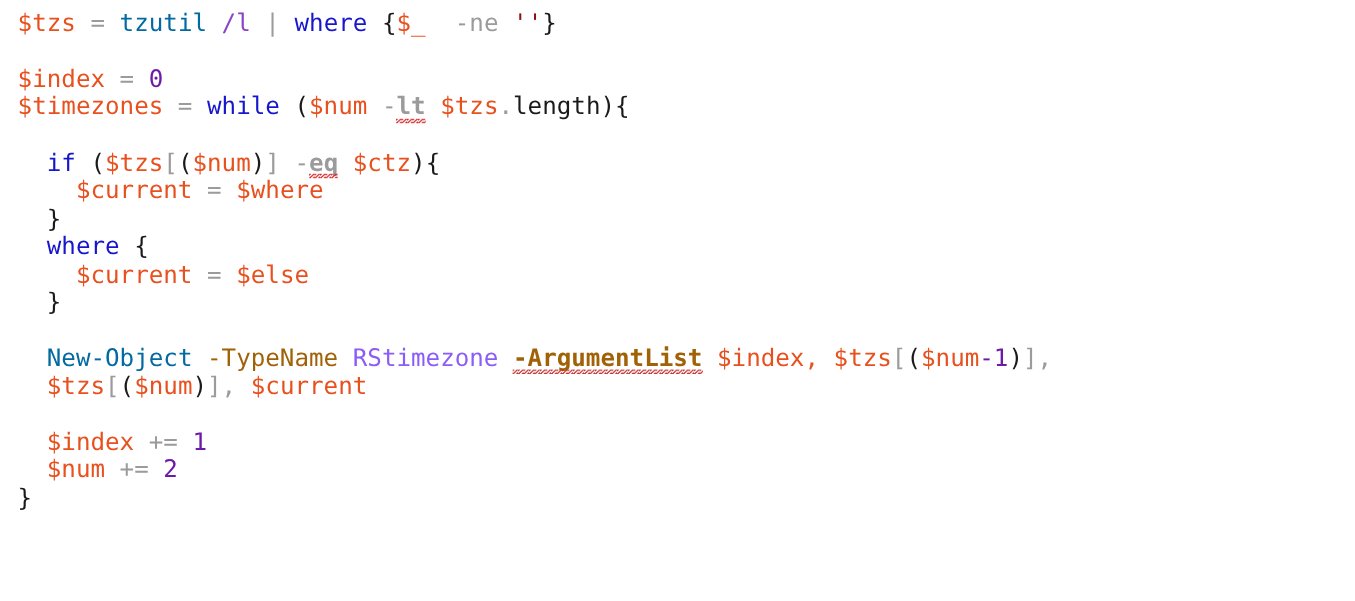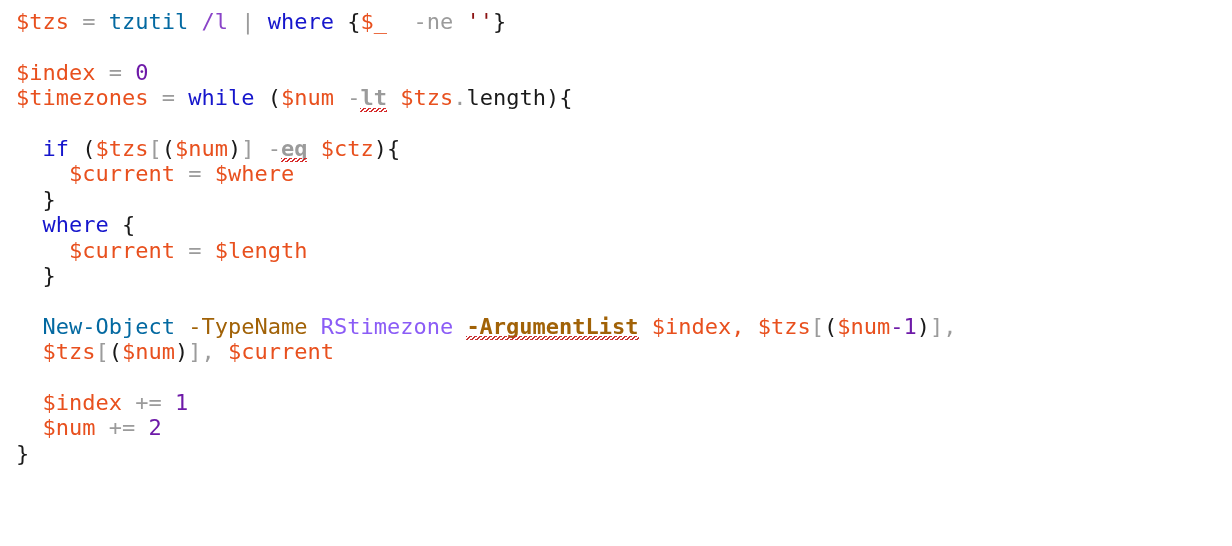--- a/index.html
+++ b/index.html
@@ -90,21 +90,21 @@
   <div id="code-body">
       <div class="code-line"><span class="tok t-var">$tzs</span><span class="tok t-plain"> </span><span class="tok t-op">=</span><span class="tok t-plain"> </span><span class="tok t-cmd">tzutil</span><span class="tok t-plain"> </span><span class="tok t-param">/l</span><span class="tok t-plain"> </span><span class="tok t-op">|</span><span class="tok t-plain"> </span><span class="tok t-kw">where</span><span class="tok t-plain"> </span><span class="tok t-plain">{</span><span class="tok t-var">$_</span><span class="tok t-plain">  </span><span class="tok t-op">-ne</span><span class="tok t-plain"> </span><span class="tok t-str">''</span><span class="tok t-plain">}</span></div>
       <div class="code-line">&nbsp;</div>
       <div class="code-line"><span class="tok t-var">$index</span><span class="tok t-plain"> </span><span class="tok t-op">=</span><span class="tok t-plain"> </span><span class="tok t-num">0</span></div>
       <div class="code-line"><span class="tok t-var">$timezones</span><span class="tok t-plain"> </span><span class="tok t-op">=</span><span class="tok t-plain"> </span><span class="tok t-kw">while</span><span class="tok t-plain"> </span><span class="tok t-plain">(</span><span class="tok t-var">$num</span><span class="tok t-plain"> </span><span class="tok t-op">-</span><span class="squiggle"><span class="tok t-op">lt</span></span><span class="tok t-plain"> </span><span class="tok t-var">$tzs</span><span class="tok t-op">.</span><span class="tok t-plain">length</span><span class="tok t-plain">)</span><span class="tok t-plain">{</span></div>
       <div class="code-line">&nbsp;</div>
       <div class="code-line"><span class="tok t-plain">  </span><span class="tok t-kw">if</span><span class="tok t-plain"> </span><span class="tok t-plain">(</span><span class="tok t-var">$tzs</span><span class="tok t-op">[</span><span class="tok t-plain">(</span><span class="tok t-var">$num</span><span class="tok t-plain">)</span><span class="tok t-op">]</span><span class="tok t-plain"> </span><span class="tok t-op">-</span><span class="squiggle"><span class="tok t-op">eq</span></span><span class="tok t-plain"> </span><span class="tok t-var">$ctz</span><span class="tok t-plain">)</span><span class="tok t-plain">{</span></div>
       <div class="code-line"><span class="tok t-plain">    </span><span class="tok t-var">$current</span><span class="tok t-plain"> </span><span class="tok t-op">=</span><span class="tok t-plain"> </span><span class="tok t-var">$where</span></div>
       <div class="code-line"><span class="tok t-plain">  </span><span class="tok t-plain">}</span></div>
       <div class="code-line"><span class="tok t-plain">  </span><span class="tok t-kw">where</span><span class="tok t-plain"> </span><span class="tok t-plain">{</span></div>
-      <div class="code-line"><span class="tok t-plain">    </span><span class="tok t-var">$current</span><span class="tok t-plain"> </span><span class="tok t-op">=</span><span class="tok t-plain"> </span><span class="tok t-var">$length</span></div>
+      <div class="code-line"><span class="tok t-plain">    </span><span class="tok t-var">$current</span><span class="tok t-plain"> </span><span class="tok t-op">=</span><span class="tok t-plain"> </span><span class="tok t-var">$else</span></div>
       <div class="code-line"><span class="tok t-plain">  </span><span class="tok t-plain">}</span></div>
       <div class="code-line">&nbsp;</div>
       <div class="code-line"><span class="tok t-plain">  </span><span class="tok t-cmd">New-Object</span><span class="tok t-plain"> </span><span class="tok t-cmdlet2">-TypeName</span><span class="tok t-plain"> </span><span class="tok t-type">RStimezone</span><span class="tok t-plain"> </span><span class="squiggle navy"><span class="tok t-cmdlet2">-ArgumentList</span></span><span class="tok t-plain"> </span><span class="tok t-var">$index</span><span class="tok t-var">,</span><span class="tok t-plain"> </span><span class="tok t-var">$tzs</span><span class="tok t-op">[</span><span class="tok t-plain">(</span><span class="tok t-var">$num</span><span class="tok t-num">-1</span><span class="tok t-plain">)</span><span class="tok t-op">]</span><span class="tok t-op">,</span></div>
       <div class="code-line"><span class="tok t-plain">  </span><span class="tok t-var">$tzs</span><span class="tok t-op">[</span><span class="tok t-plain">(</span><span class="tok t-var">$num</span><span class="tok t-plain">)</span><span class="tok t-op">]</span><span class="tok t-op">,</span><span class="tok t-plain"> </span><span class="tok t-var">$current</span></div>
       <div class="code-line">&nbsp;</div>
       <div class="code-line"><span class="tok t-plain">  </span><span class="tok t-var">$index</span><span class="tok t-plain"> </span><span class="tok t-op">+=</span><span class="tok t-plain"> </span><span class="tok t-num">1</span></div>
       <div class="code-line"><span class="tok t-plain">  </span><span class="tok t-var">$num</span><span class="tok t-plain"> </span><span class="tok t-op">+=</span><span class="tok t-plain"> </span><span class="tok t-num">2</span></div>
       <div class="code-line"><span class="tok t-plain">}</span></div>
     </div>
 </div>

